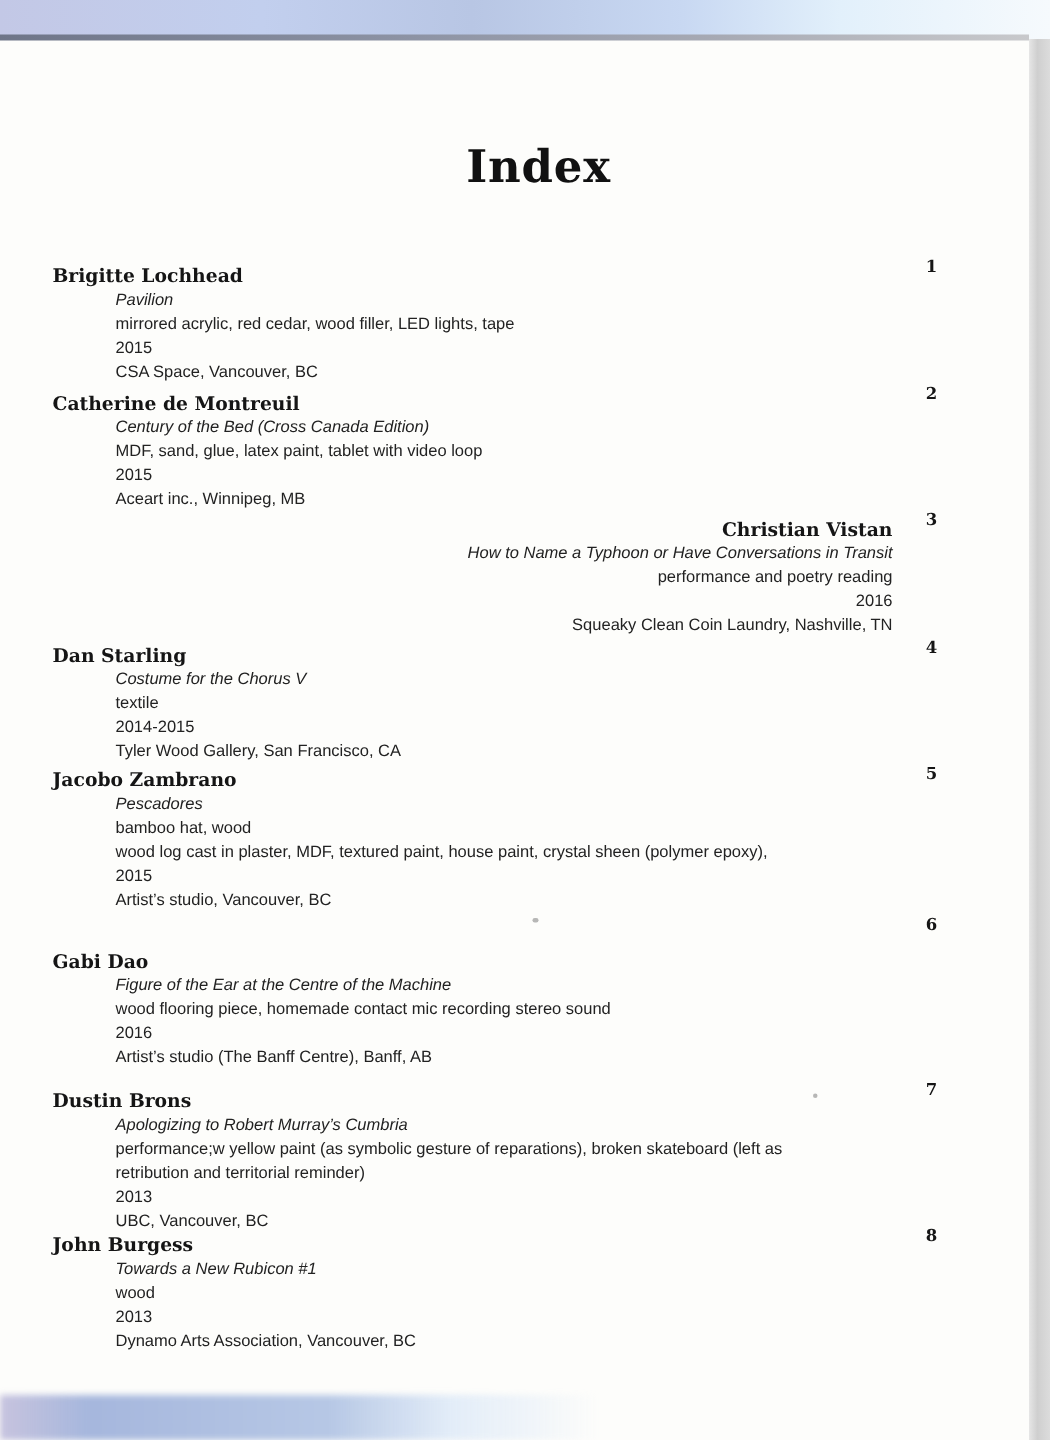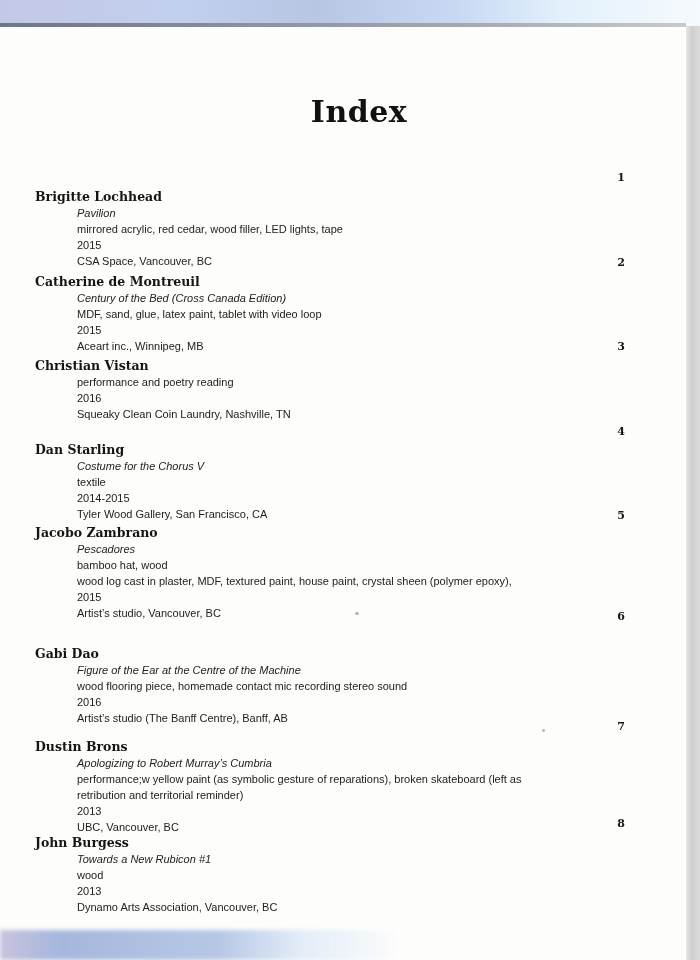--- a/index.html
+++ b/index.html
@@ -48,21 +48,20 @@
       font-family: "DejaVu Serif", serif;
       font-weight: 900;
       font-size: 30px;
       letter-spacing: 0.5px;
       color: #111;
     }
     .entry {
       position: absolute;
       left: 35px;
       width: 560px;
-      margin-top: 13px;
     }
     .entry-name {
       font-family: "DejaVu Serif", serif;
       font-weight: bold;
       font-size: 12.5px;
       line-height: 16px;
       color: #151515;
     }
     .entry-details {
       margin-left: 42px;
@@ -120,23 +119,24 @@
   <div class="entry-name">Catherine de Montreuil</div>
   <div class="entry-details">
     <div class="entry-title">Century of the Bed (Cross Canada Edition)</div>
     <div>MDF, sand, glue, latex paint, tablet with video loop</div>
     <div>2015</div>
     <div>Aceart inc., Winnipeg, MB</div>
   </div>
 </div>
 <div class="page-number" style="top:256px;">2</div>
 
-<div class="entry" style="top:345px;">
+<div class="entry" style="top:345px;text-align:right;">
   <div class="entry-name">Christian Vistan</div>
   <div class="entry-details">
+    <div class="entry-title">How to Name a Typhoon or Have Conversations in Transit</div>
     <div>performance and poetry reading</div>
     <div>2016</div>
     <div>Squeaky Clean Coin Laundry, Nashville, TN</div>
   </div>
 </div>
 <div class="page-number" style="top:340px;">3</div>
 
 <div class="entry" style="top:429px;">
   <div class="entry-name">Dan Starling</div>
   <div class="entry-details">

